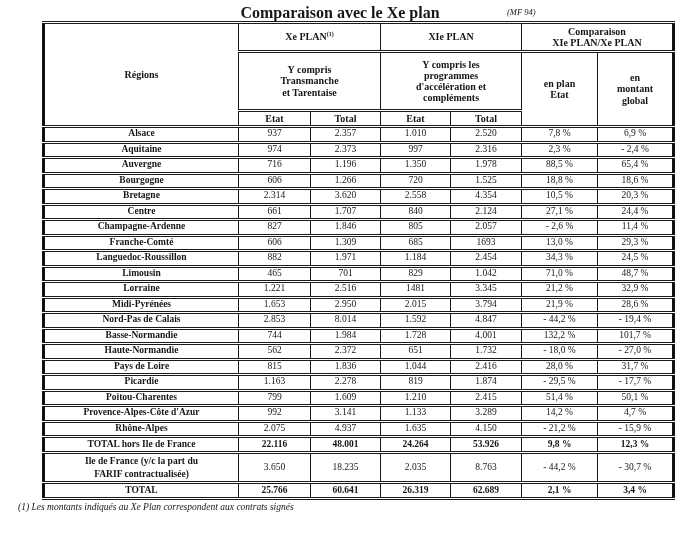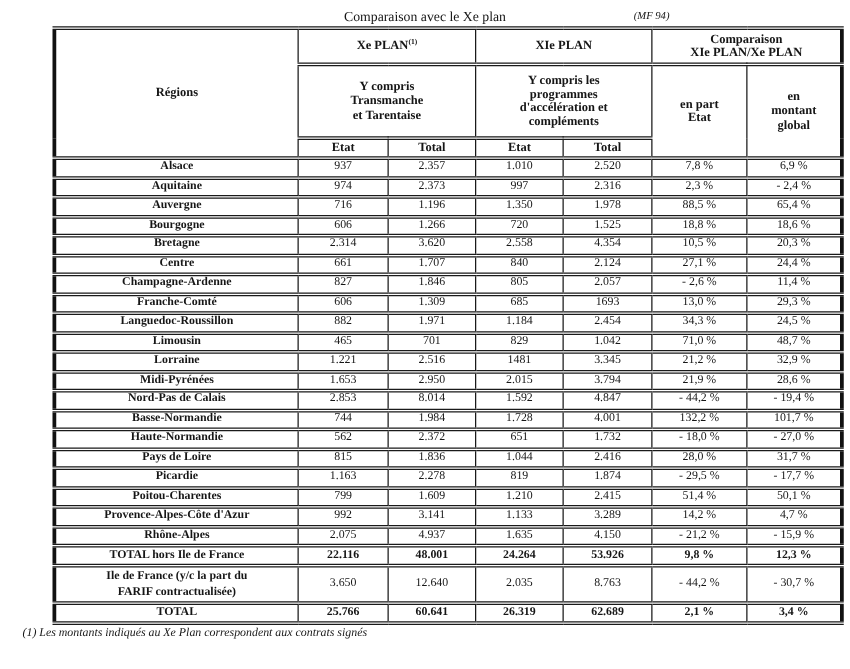--- a/index.html
+++ b/index.html
@@ -16,21 +16,21 @@
     font-weight: bold;
     font-size: 12.5px;
     letter-spacing: 0.2px;
   }
   .subtitle-row {
     position: relative;
     text-align: center;
     height: 15px;
     margin-top: 1px;
   }
-  .subtitle { font-weight: normal; font-size: 11px; }
+  .subtitle { font-weight: bold; font-size: 16px; }
   .corner-note {
     position: absolute;
     left: 507px; top: 3px;
     font-style: italic;
     font-size: 8.5px;
     font-weight: normal;
     text-align: center;
   }
   table.main {
     table-layout: fixed;
@@ -103,21 +103,21 @@
 XIe PLAN/Xe PLAN</th>
       </tr>
       <tr class="sub-row">
         <th colspan="2" class="pre">Y compris
 Transmanche
 et Tarentaise</th>
         <th colspan="2" class="pre">Y compris les
 programmes
 d'accélération et
 compléments</th>
-        <th rowspan="2" class="pre">en part
+        <th rowspan="2" class="pre">en plan
 Etat</th>
         <th rowspan="2" class="pre">en
 montant
 global</th>
       </tr>
       <tr class="etat-row">
         <th>Etat</th>
         <th>Total</th>
         <th>Etat</th>
         <th>Total</th>
@@ -331,21 +331,21 @@
     <td class="num">24.264</td>
     <td class="num">53.926</td>
     <td class="num">9,8 %</td>
     <td class="num">12,3 %</td>
   </tr>
 
   <tr class="idf-row">
     <td class="region">Ile de France (y/c la part du
 FARIF contractualisée)</td>
     <td class="num">3.650</td>
-    <td class="num">12.640</td>
+    <td class="num">18.235</td>
     <td class="num">2.035</td>
     <td class="num">8.763</td>
     <td class="num">- 44,2 %</td>
     <td class="num">- 30,7 %</td>
   </tr>
 
   <tr class="total-row">
     <td class="region">TOTAL</td>
     <td class="num">25.766</td>
     <td class="num">60.641</td>

